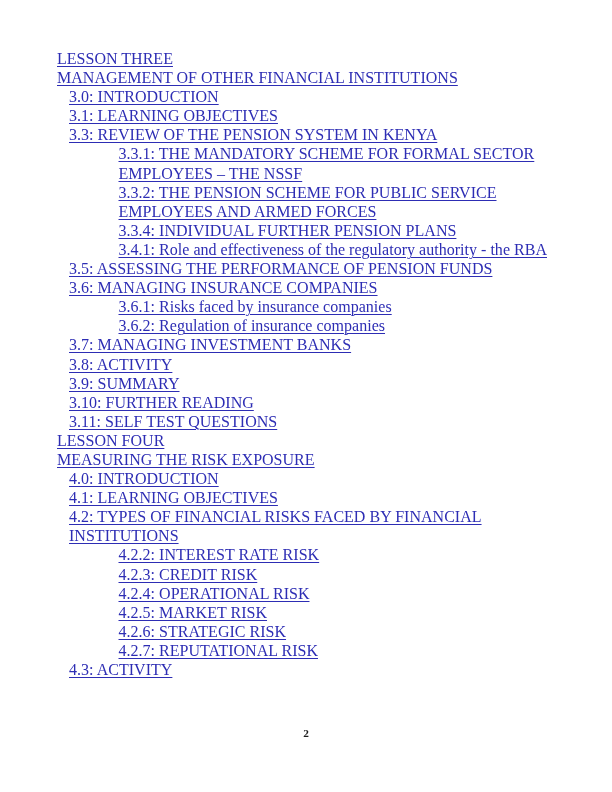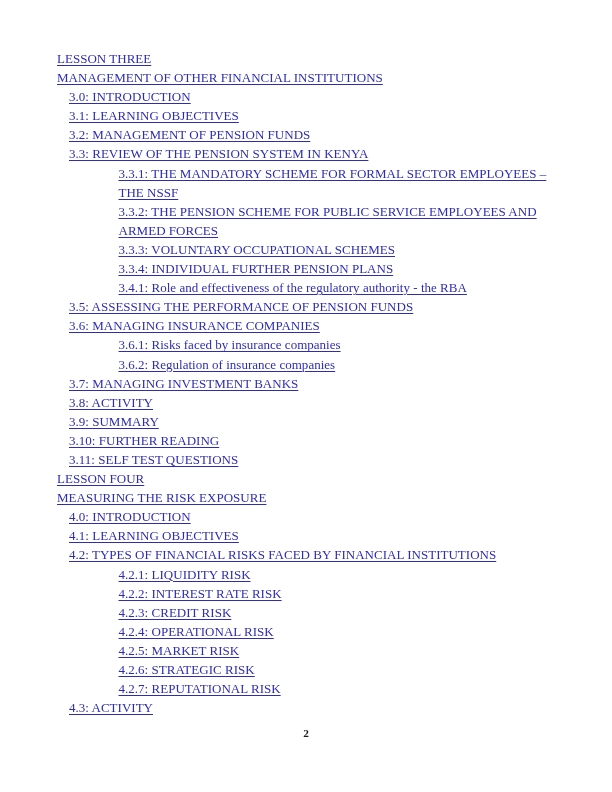--- a/index.html
+++ b/index.html
@@ -22,21 +22,21 @@
   }
   .toc {
     position: absolute;
     left: 0;
     top: 49px;
     width: 612px;
   }
   .toc-entry {
     display: block;
     color: #2d2db4;
-    font-size: 13px;
+    font-size: 16px;
     line-height: 19.1px;
     letter-spacing: 0.02px;
     white-space: normal;
     text-decoration: none;
     cursor: pointer;
   }
   .toc-entry .txt {
     text-decoration: underline;
     text-underline-offset: 1.5px;
     text-decoration-thickness: 0.8px;
@@ -64,42 +64,39 @@
 </head>
 <body>
 
 <div class="page">
 
   <nav class="toc" id="toc-list">
       <a class="toc-entry lvl0 wrap"><span class="txt">LESSON THREE</span></a>
       <a class="toc-entry lvl0 wrap"><span class="txt">MANAGEMENT OF OTHER FINANCIAL INSTITUTIONS</span></a>
       <a class="toc-entry lvl1 wrap"><span class="txt">3.0: INTRODUCTION</span></a>
       <a class="toc-entry lvl1 wrap"><span class="txt">3.1: LEARNING OBJECTIVES</span></a>
-      <a class="toc-entry lvl1 wrap"><span class="txt">3.2: MANAGEMENT OF PENSION FUNDS</span></a>
       <a class="toc-entry lvl1 wrap"><span class="txt">3.3: REVIEW OF THE PENSION SYSTEM IN KENYA</span></a>
       <a class="toc-entry lvl2 wrap"><span class="txt">3.3.1: THE MANDATORY SCHEME FOR FORMAL SECTOR EMPLOYEES – THE NSSF</span></a>
       <a class="toc-entry lvl2 wrap"><span class="txt">3.3.2: THE PENSION SCHEME FOR PUBLIC SERVICE EMPLOYEES AND ARMED FORCES</span></a>
-      <a class="toc-entry lvl2 wrap"><span class="txt">3.3.3: VOLUNTARY OCCUPATIONAL SCHEMES</span></a>
       <a class="toc-entry lvl2 wrap"><span class="txt">3.3.4: INDIVIDUAL FURTHER PENSION PLANS</span></a>
       <a class="toc-entry lvl2 wrap"><span class="txt">3.4.1: Role and effectiveness of the regulatory authority - the RBA</span></a>
       <a class="toc-entry lvl1 wrap"><span class="txt">3.5: ASSESSING THE PERFORMANCE OF PENSION FUNDS</span></a>
       <a class="toc-entry lvl1 wrap"><span class="txt">3.6: MANAGING INSURANCE COMPANIES</span></a>
       <a class="toc-entry lvl2 wrap"><span class="txt">3.6.1: Risks faced by insurance companies</span></a>
       <a class="toc-entry lvl2 wrap"><span class="txt">3.6.2: Regulation of insurance companies</span></a>
       <a class="toc-entry lvl1 wrap"><span class="txt">3.7: MANAGING INVESTMENT BANKS</span></a>
       <a class="toc-entry lvl1 wrap"><span class="txt">3.8: ACTIVITY</span></a>
       <a class="toc-entry lvl1 wrap"><span class="txt">3.9: SUMMARY</span></a>
       <a class="toc-entry lvl1 wrap"><span class="txt">3.10: FURTHER READING</span></a>
       <a class="toc-entry lvl1 wrap"><span class="txt">3.11: SELF TEST QUESTIONS</span></a>
       <a class="toc-entry lvl0 wrap"><span class="txt">LESSON FOUR</span></a>
       <a class="toc-entry lvl0 wrap"><span class="txt">MEASURING THE RISK EXPOSURE</span></a>
       <a class="toc-entry lvl1 wrap"><span class="txt">4.0: INTRODUCTION</span></a>
       <a class="toc-entry lvl1 wrap"><span class="txt">4.1: LEARNING OBJECTIVES</span></a>
       <a class="toc-entry lvl1 wrap"><span class="txt">4.2: TYPES OF FINANCIAL RISKS FACED BY FINANCIAL INSTITUTIONS</span></a>
-      <a class="toc-entry lvl2 wrap"><span class="txt">4.2.1: LIQUIDITY RISK</span></a>
       <a class="toc-entry lvl2 wrap"><span class="txt">4.2.2: INTEREST RATE RISK</span></a>
       <a class="toc-entry lvl2 wrap"><span class="txt">4.2.3: CREDIT RISK</span></a>
       <a class="toc-entry lvl2 wrap"><span class="txt">4.2.4: OPERATIONAL RISK</span></a>
       <a class="toc-entry lvl2 wrap"><span class="txt">4.2.5: MARKET RISK</span></a>
       <a class="toc-entry lvl2 wrap"><span class="txt">4.2.6: STRATEGIC RISK</span></a>
       <a class="toc-entry lvl2 wrap"><span class="txt">4.2.7: REPUTATIONAL RISK</span></a>
       <a class="toc-entry lvl1 wrap"><span class="txt">4.3: ACTIVITY</span></a>
     </nav>
 
   <div class="page-number">2</div>

